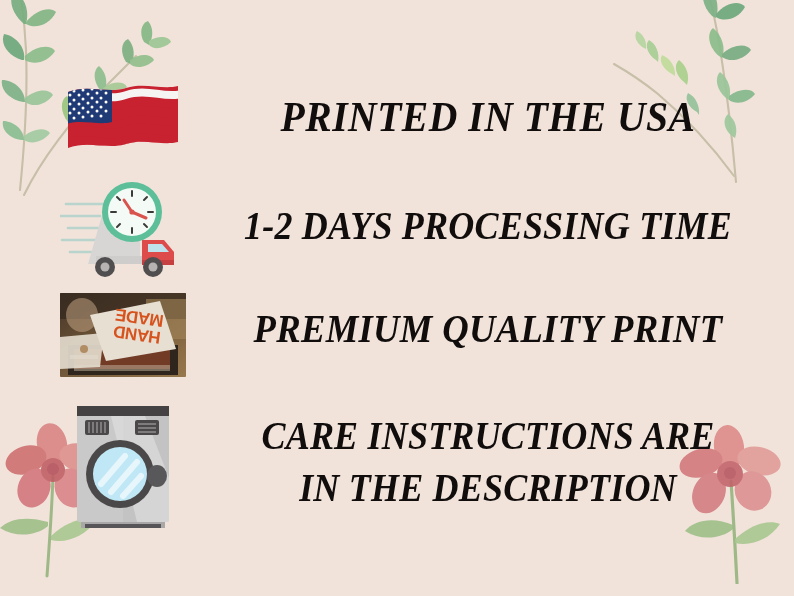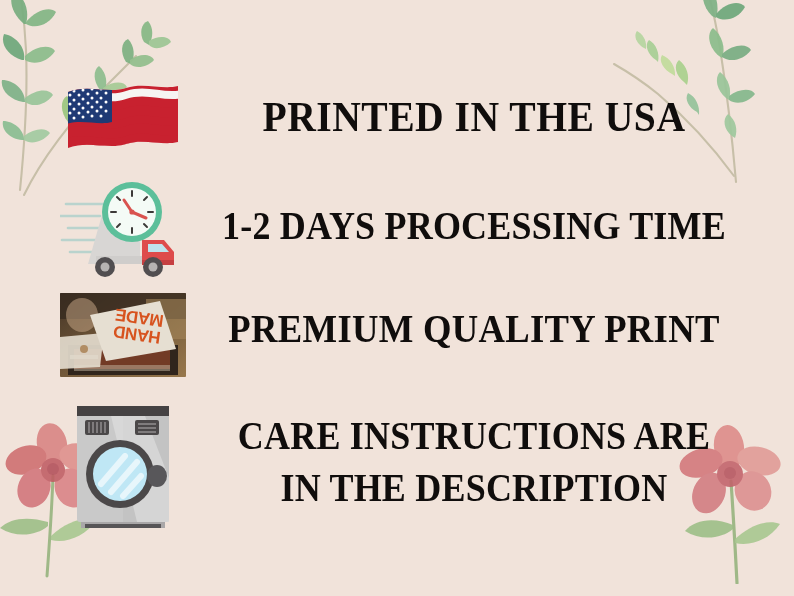--- a/index.html
+++ b/index.html
@@ -48,24 +48,25 @@
     justify-content: center;
   }
   .slot-flag  { top: 72px;  height: 96px; }
   .slot-ship  { top: 176px; height: 108px; }
   .slot-print { top: 290px; height: 90px;  }
   .slot-wash  { top: 392px; height: 148px; }
 
   
   .text-col {
     position: absolute;
-    left: 214px;
+    left: 228px;
     top: 0;
     width: 520px;
     height: 534px;
+    font-style: italic;
   }
   .line {
     position: absolute;
     left: 0;
     width: 520px;
     text-align: center;
     color: #100D0C;
     font-family: "Liberation Serif", "DejaVu Serif", serif;
     font-weight: 700;
     text-transform: uppercase;

